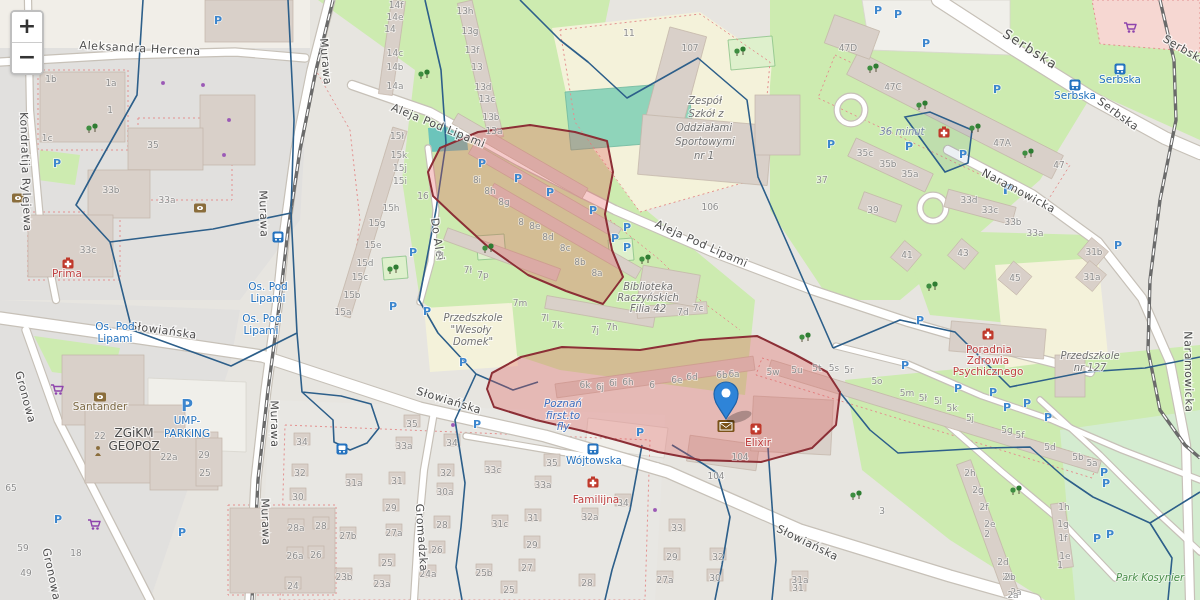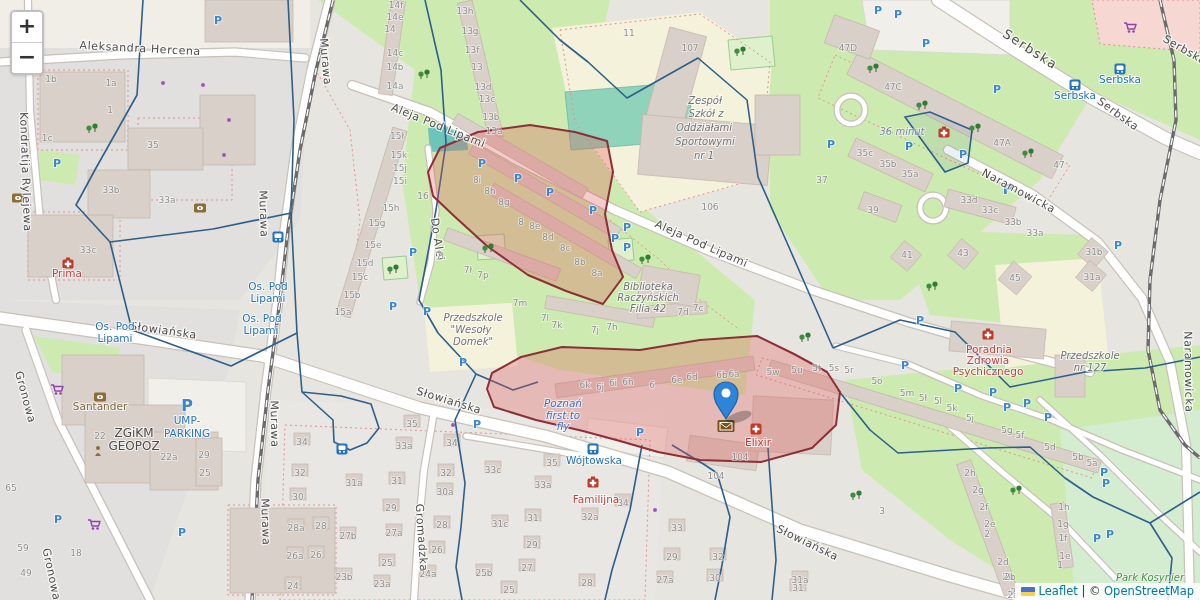--- a/index.html
+++ b/index.html
@@ -664,19 +664,13 @@
         <path d="M726 419 C 719 407 714 403 714 394 A 12 12 0 1 1 738 394 C 738 403 733 407 726 419 Z" fill="#2e84d8" stroke="#1f63a8" stroke-width="1.2"></path>
         <circle cx="726" cy="393" r="4.5" fill="#ffffff"></circle>
       </g>
     </svg>
 
   <div class="leaflet-ctl">
     <a class="zbtn">+</a>
     <a class="zbtn sep">−</a>
   </div>
 
-  <div class="attr">
-    <span class="flag"><span id="flag-t" style="background: rgb(74, 111, 212);"></span><span id="flag-b" style="background: rgb(247, 209, 72);"></span></span><a>Leaflet</a>
-    <span>|</span>
-    <span>©</span>
-    <a>OpenStreetMap</a>
-  </div>
 </div>
 
 </body></html>

